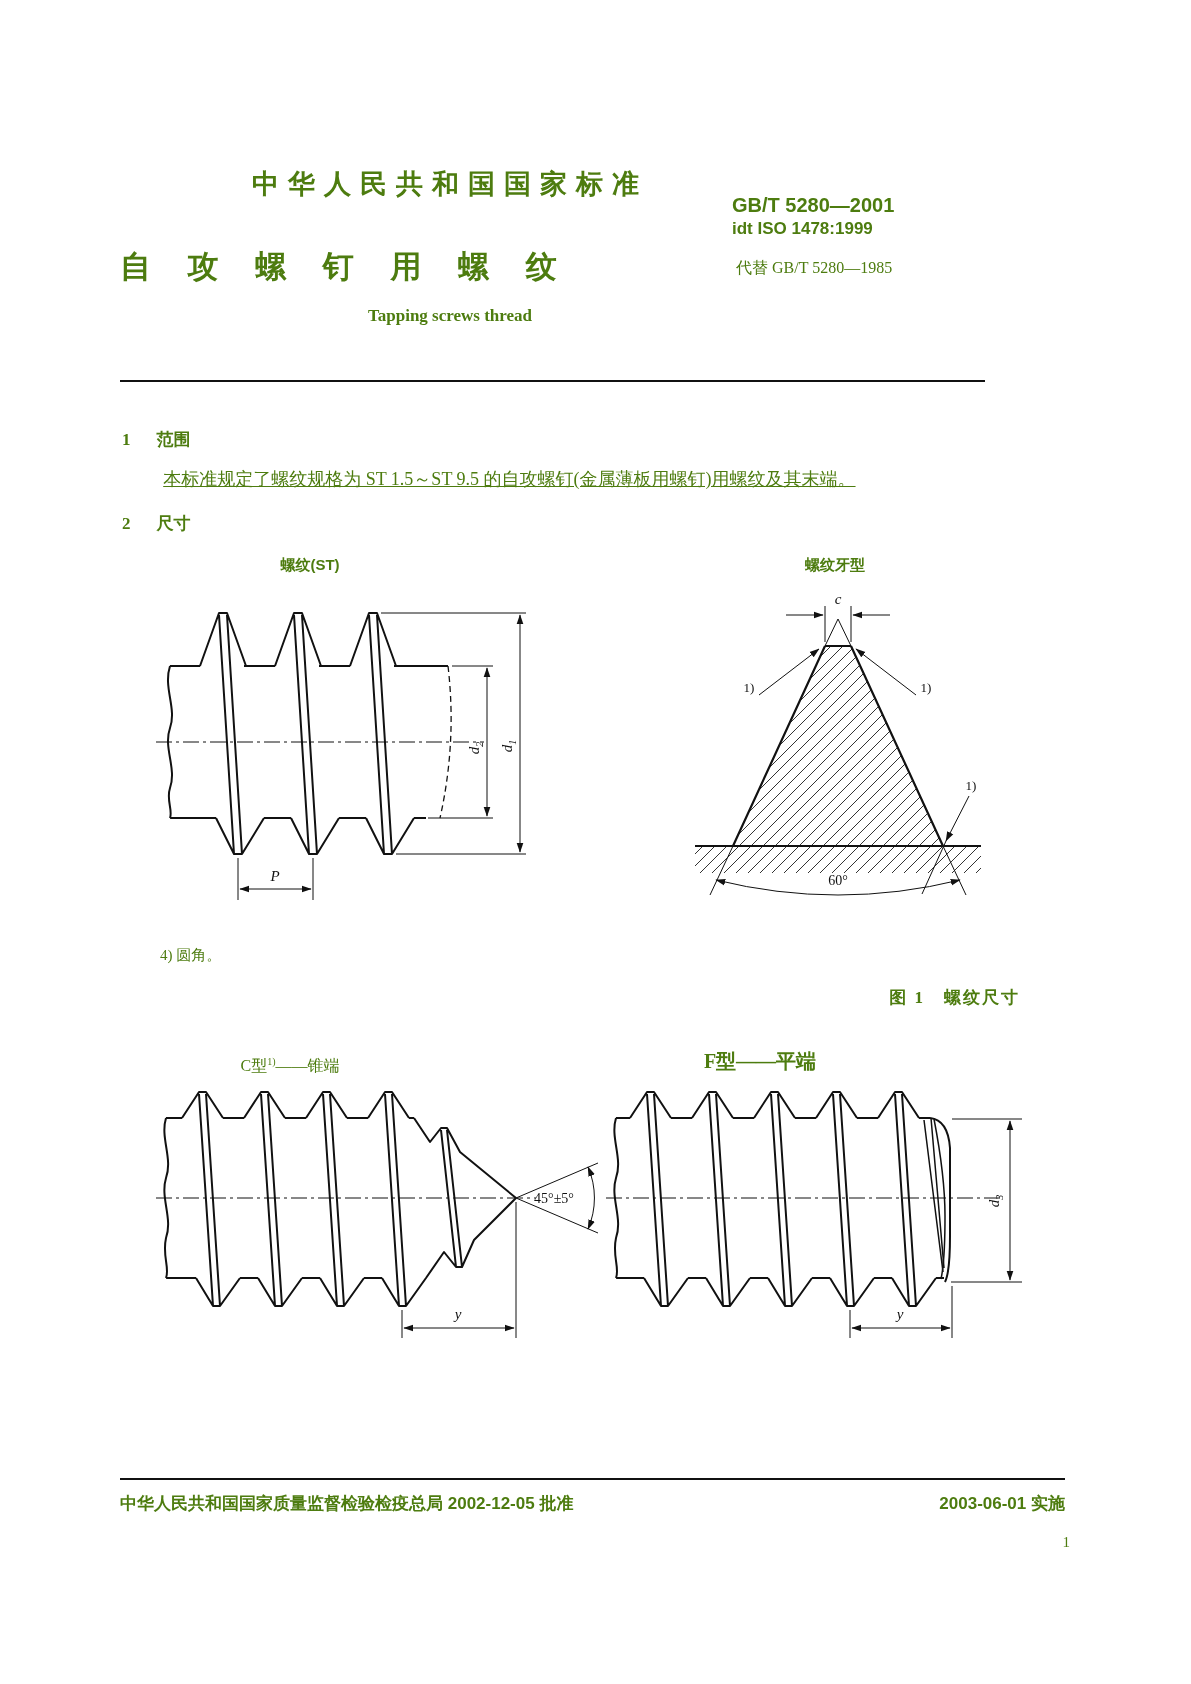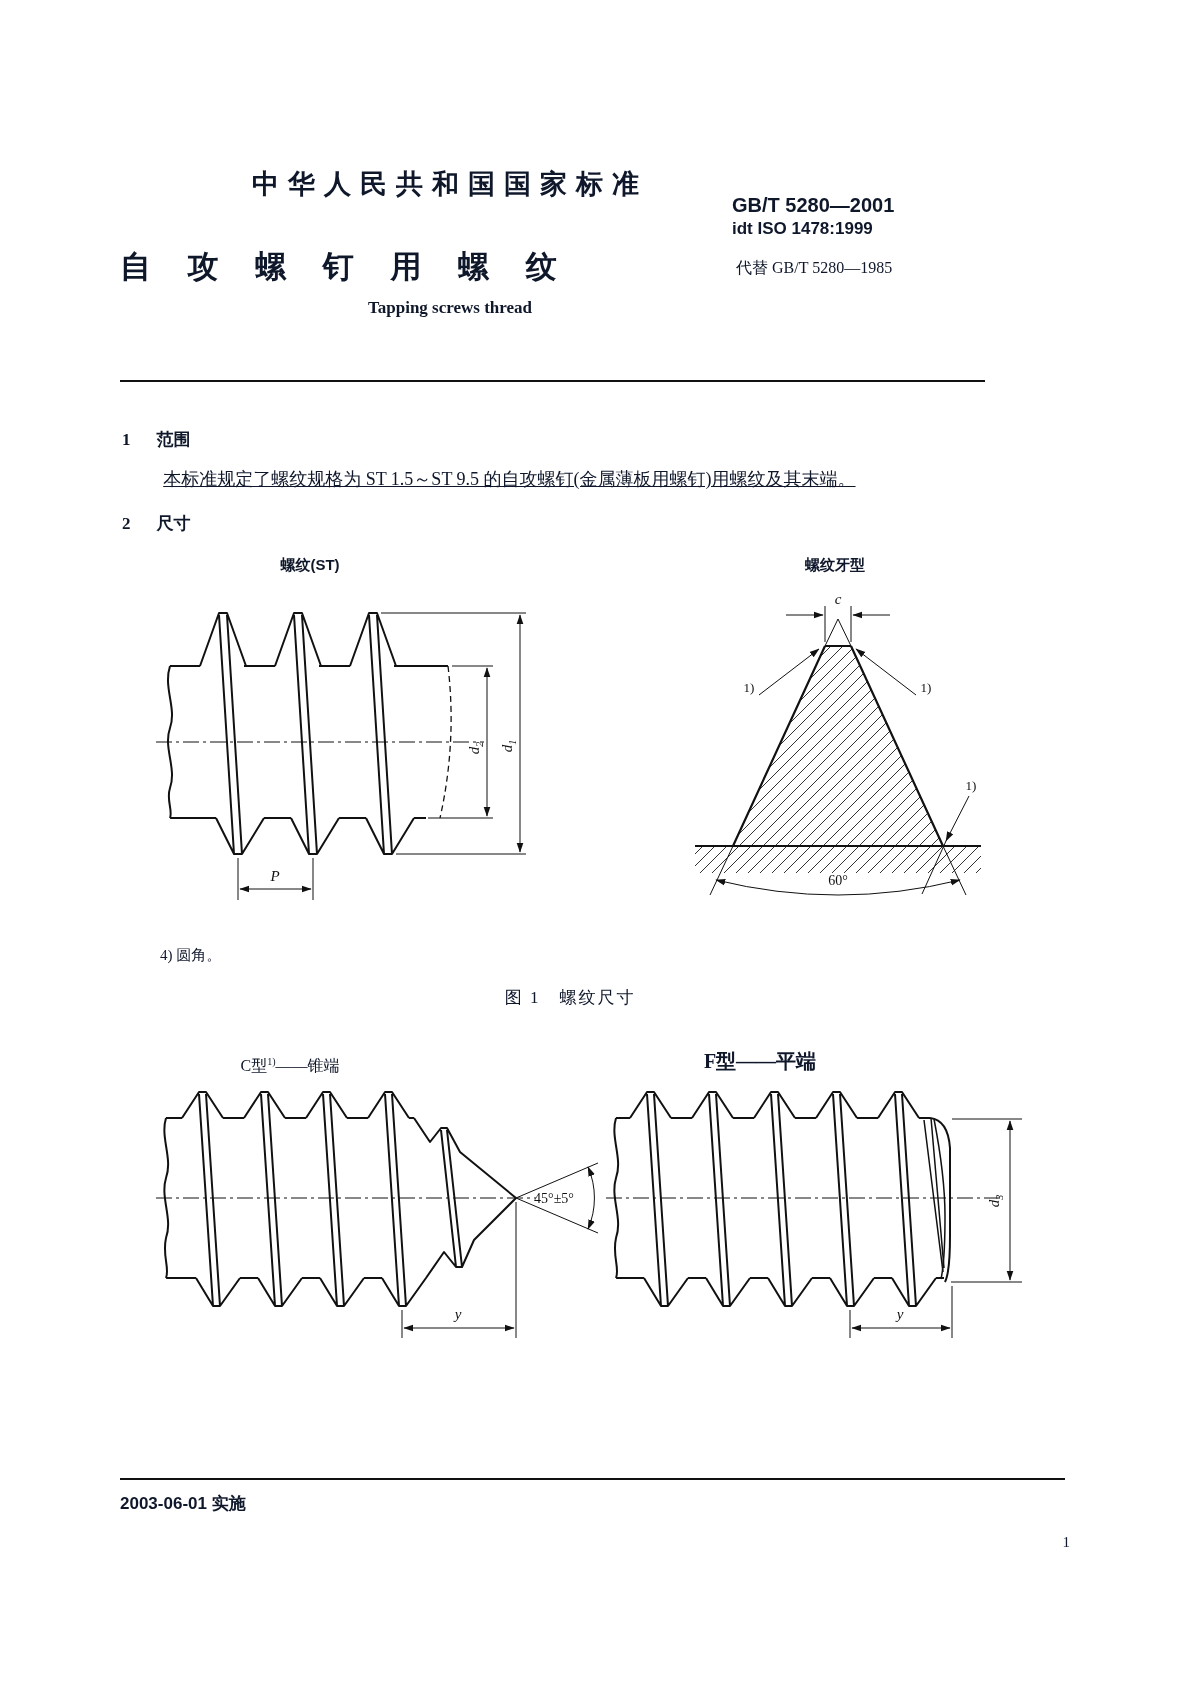--- a/index.html
+++ b/index.html
@@ -1,51 +1,51 @@
 <!DOCTYPE html>
 <html><head>
 <meta charset="utf-8">
 <style>
   html,body{margin:0;padding:0;background:#e8e8e8;}
   .page{
     position:relative;width:1191px;height:1684px;background:#ffffff;
-    margin:0 auto;font-family:"Liberation Serif","DejaVu Serif",serif;color:#0f172a;
+    margin:0 auto;font-family:"Liberation Serif","DejaVu Serif",serif;color:#4d7c0f;
     overflow:hidden;
   }
   .abs{position:absolute;}
   .hdr-main{
     left:120px;top:166px;width:660px;text-align:center;
     font-family:"Liberation Sans","DejaVu Sans",sans-serif;
     font-weight:bold;font-size:27px;letter-spacing:9px;white-space:nowrap;
   }
   .gbt-num{left:732px;top:194px;font-family:"Liberation Sans","DejaVu Sans",sans-serif;font-weight:bold;font-size:20px;}
   .idt-line{left:732px;top:219px;font-family:"Liberation Sans","DejaVu Sans",sans-serif;font-weight:bold;font-size:17px;}
   .title-cn{
     left:120px;top:246px;width:660px;text-align:left;
     font-family:"Liberation Sans","DejaVu Sans",sans-serif;
     font-weight:bold;font-size:31px;letter-spacing:14px;white-space:nowrap;
   }
   .replaces{left:736px;top:258px;font-size:16px;}
-  .title-en{left:120px;top:298px;width:660px;text-align:center;font-weight:bold;font-size:17px;}
+  .title-en{left:120px;top:306px;width:660px;text-align:center;font-weight:bold;font-size:17px;}
   .rule{background:#111;height:2px;}
   .rule-top{left:120px;top:380px;width:865px;}
   .rule-bottom{left:120px;top:1478px;width:945px;}
   .sec-head{font-family:Liberation Serif, serif;font-weight:bold;font-size:17px;}
   .sec1{left:122px;top:428px;}
   .sec2{left:122px;top:512px;}
   .sec-head .sec-title{margin-left:26px;}
   .para{left:120px;top:466px;width:880px;font-size:18px;line-height:26px;text-indent:2.4em;text-decoration:underline;}
   .figlabel{font-family:"Liberation Sans","DejaVu Sans",sans-serif;font-weight:bold;font-size:15px;text-align:center;}
   .fl-st{left:160px;top:556px;width:300px;}
   .fl-profile{left:690px;top:556px;width:290px;}
   .fl-c{left:170px;top:1056px;width:240px;font-weight:normal;font-family:"Liberation Serif","DejaVu Serif",serif;font-size:16px;}
   .fl-f{left:640px;top:1048px;width:240px;font-weight:bold;font-family:"Liberation Serif","DejaVu Serif",serif;font-size:20px;}
   .fl-c sup{font-size:10px;}
   .note1{left:160px;top:946px;font-size:15px;}
-  .caption{font-size:17px;text-align:center;font-weight:normal;letter-spacing:2px;}
+  .caption{font-size:17px;text-align:right;font-weight:bold;letter-spacing:2px;}
   .cap1{left:120px;top:986px;width:900px;}
   .cap2{left:120px;top:1352px;width:890px;}
   .footer-row{left:120px;top:1492px;width:945px;display:flex;justify-content:space-between;
     font-family:"Liberation Sans","DejaVu Sans",sans-serif;font-weight:bold;font-size:17px;}
   .pagenum{left:1040px;top:1534px;width:30px;text-align:right;font-size:15px;}
   svg{overflow:visible;}
   svg text{font-family:"Liberation Serif","DejaVu Serif",serif;fill:#111;}
   .dim-italic{font-style:italic;}
 </style>
 </head>
@@ -189,17 +189,18 @@
       <path d="M250,224 V252 M352,200 V252"></path>
       <path d="M252,242 H350" marker-start="url(#arr)" marker-end="url(#arr)"></path>
     </g>
     <text class="dim-italic" font-size="15" text-anchor="middle" transform="rotate(-90 399 115)" x="399" y="115"><tspan>d</tspan><tspan dy="4" font-size="10">3</tspan></text>
     <text class="dim-italic" font-size="15" text-anchor="middle" x="300" y="233">y</text>
   </svg>
 
 
   <div class="abs rule rule-bottom"></div>
   <div class="abs footer-row">
+    <span>中华人民共和国国家质量监督检验检疫总局 2002-12-05 批准</span>
     <span>2003-06-01 实施</span>
   </div>
   <div class="abs pagenum">1</div>
 
 </div>
 
 </body></html>

